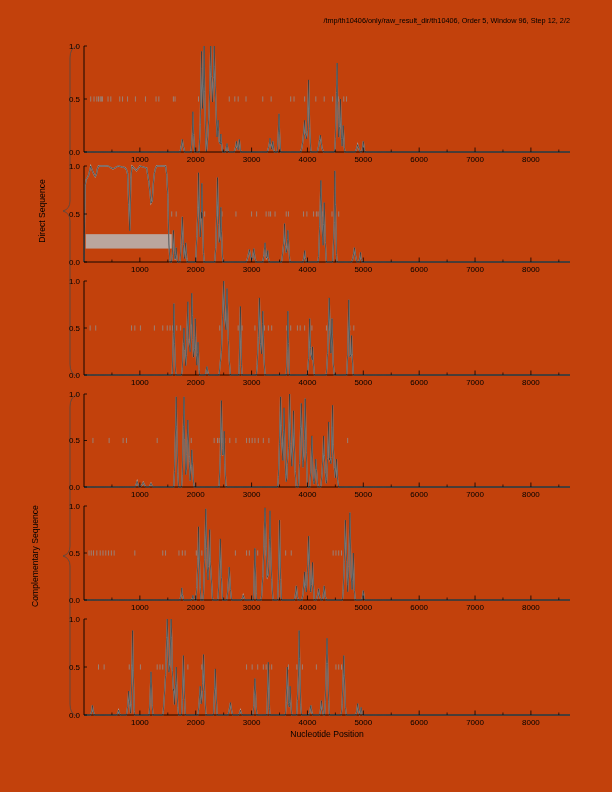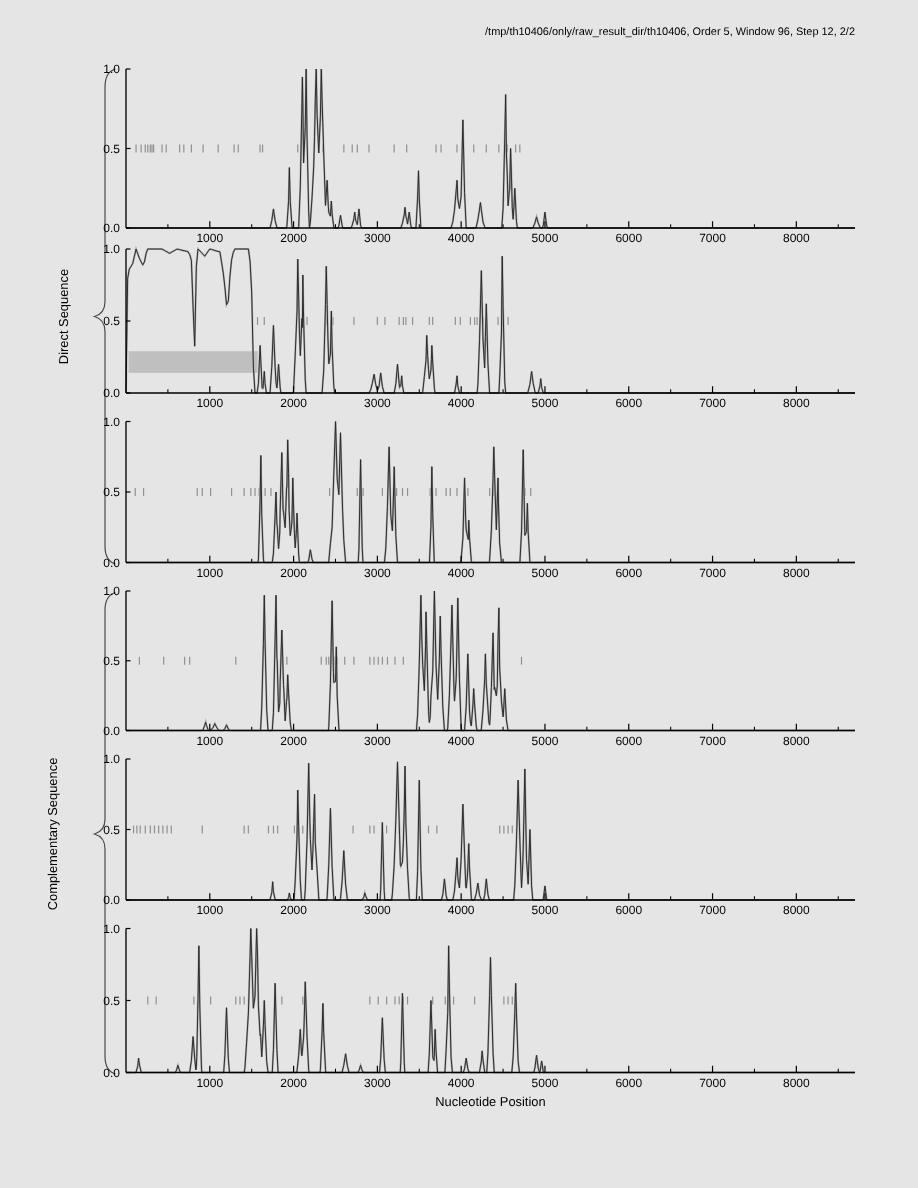--- a/index.html
+++ b/index.html
@@ -1,16 +1,16 @@
 <!DOCTYPE html>
 <html><head>
 <meta charset="utf-8">
 <style>
   html,body{margin:0;padding:0;background:#ffffff;}
-  .page{position:relative;width:612px;height:792px;background:#e5e5e5;overflow:hidden;}
+  .page{position:relative;width:612px;height:792px;background:#c2410c;overflow:hidden;}
   svg{display:block;}
   text{fill:#000;font-family:"Liberation Sans","DejaVu Sans",sans-serif;}
   .title-text{font-size:7.3px;}
   .group-label{font-size:8.6px;}
   .xaxis-label{font-size:8.6px;}
   .tick-label{font-size:8px;}
   .brace{fill:none;stroke:#4a4a4a;stroke-width:0.8;}
 </style>
 </head>
 <body>

